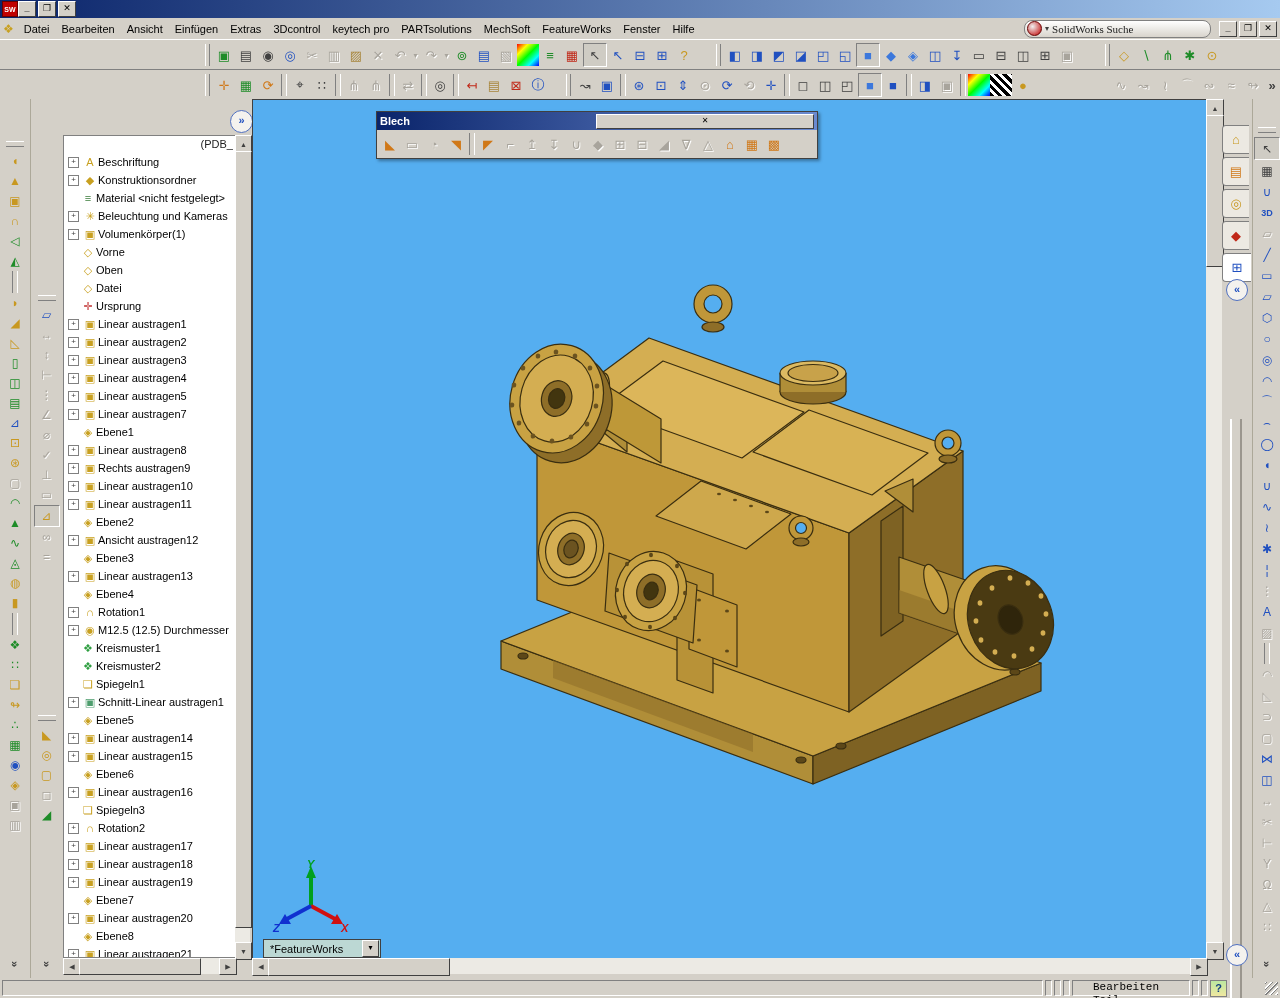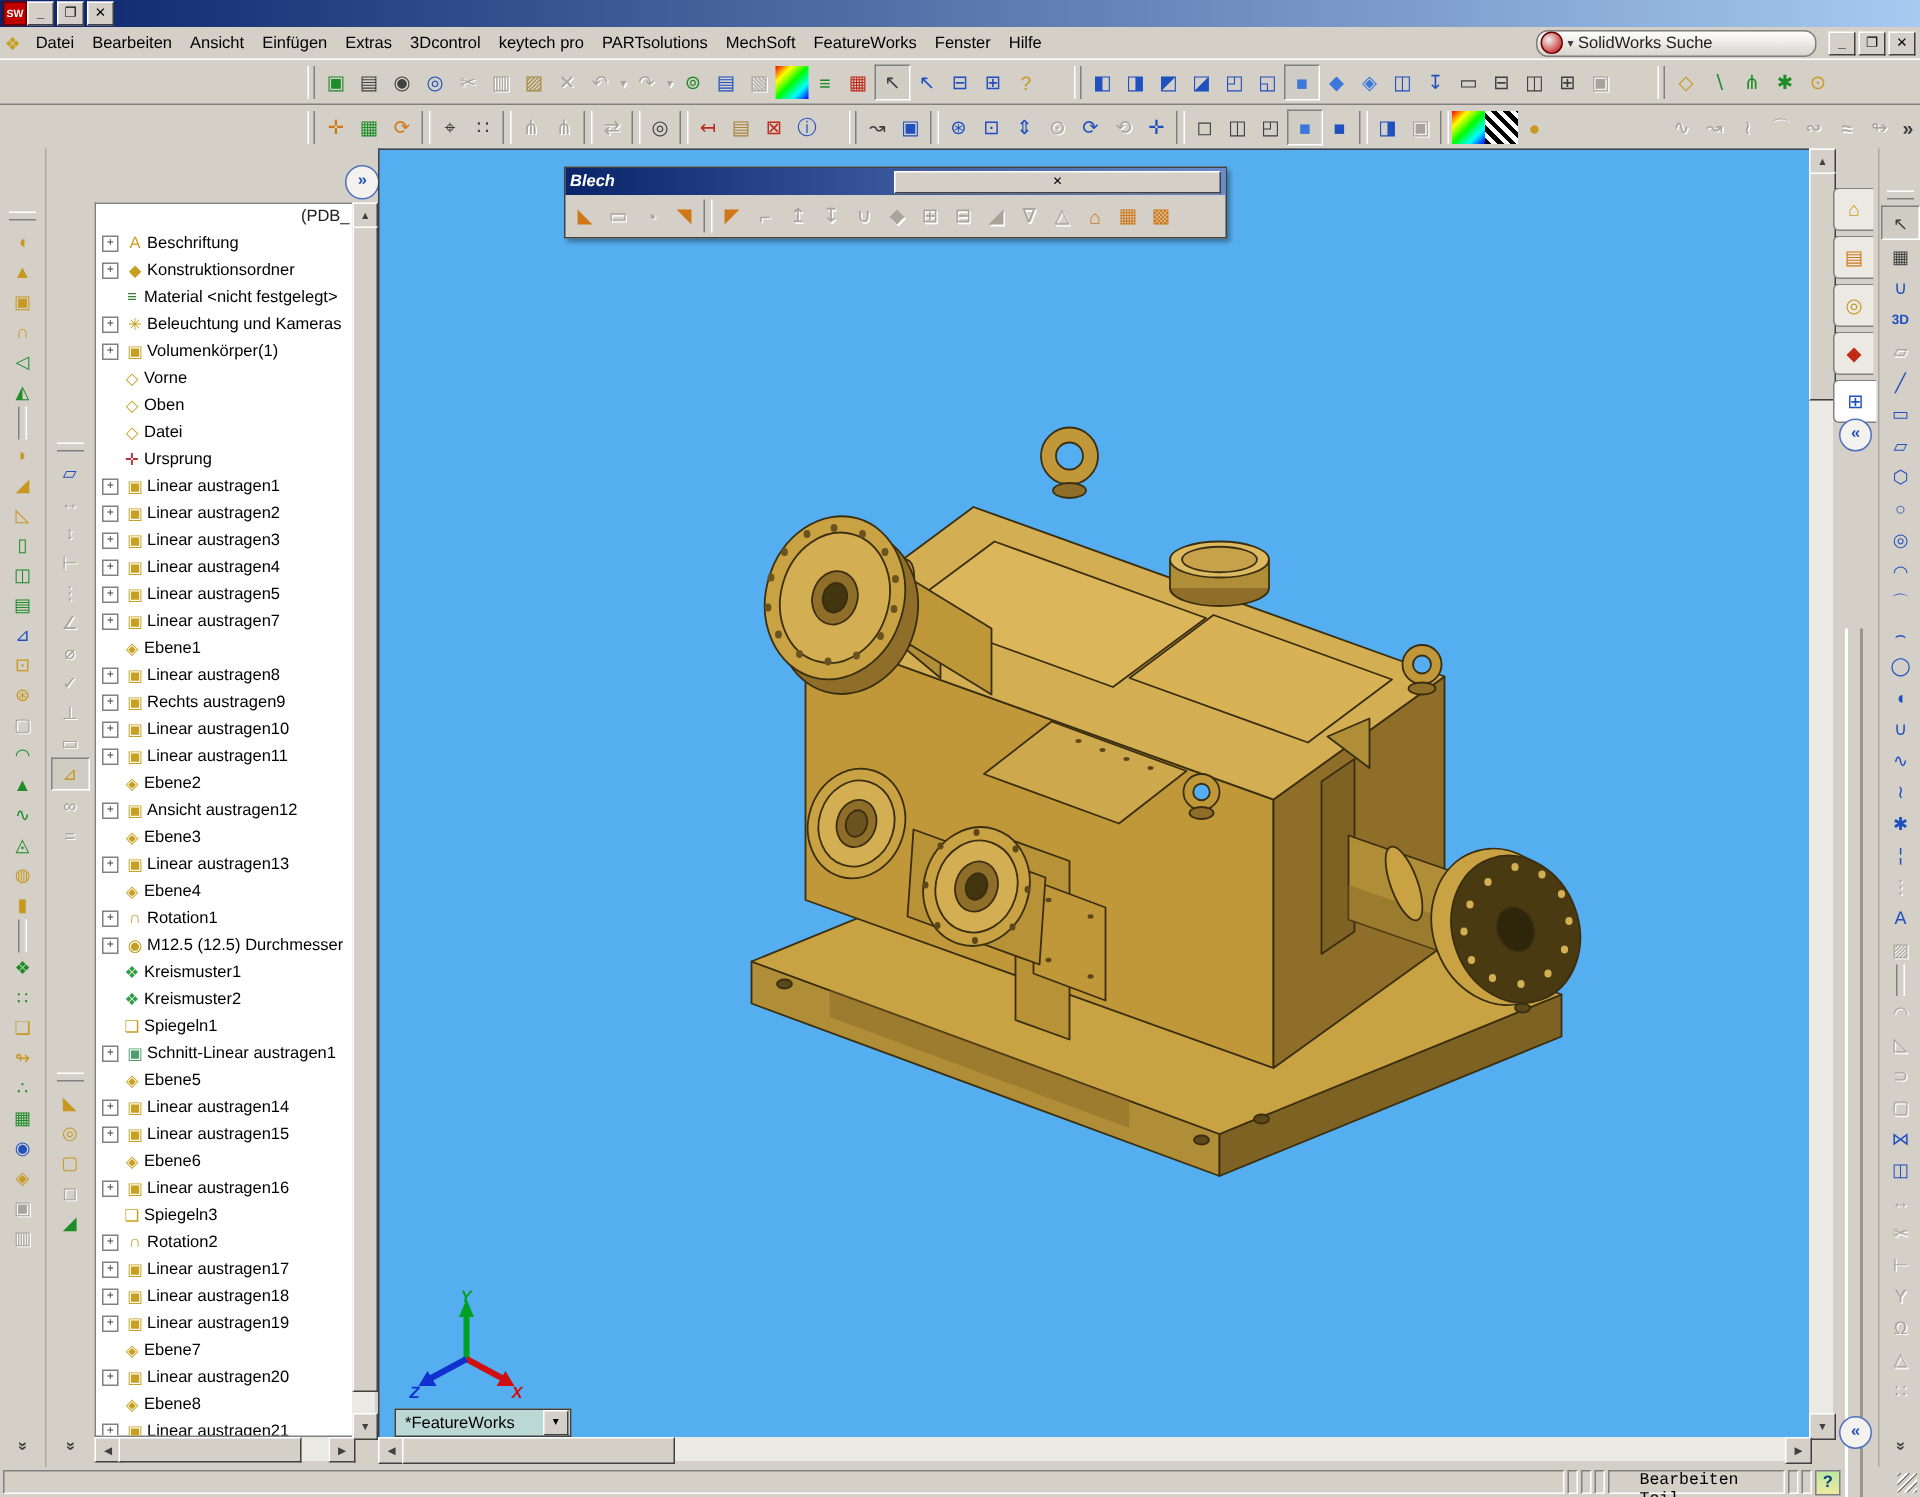--- a/index.html
+++ b/index.html
@@ -15,21 +15,21 @@
   .wbtn{width:16px;height:14px;background:#D4D0C8;font-size:9px;line-height:12px;text-align:center;
         border:1px solid;border-color:#fff #404040 #404040 #fff;font-weight:bold;}
   .menubar{left:0;top:18px;width:1280px;height:21px;display:flex;align-items:center;padding:0 3px;box-sizing:border-box;}
   .menu-item{padding:2px 6px;white-space:nowrap;}
   .docicon{color:#C8A020;font-size:12px;margin-right:4px;}
   .search-pill{display:flex;align-items:center;height:16px;border:1px solid #808080;border-radius:8px;
                background:linear-gradient(#fff,#d8d4cc);padding:0 8px 0 2px;width:175px;margin-right:8px;}
   .swball{width:13px;height:13px;border-radius:50%;background:radial-gradient(circle at 35% 35%,#f0f0f0,#C00000);
           border:1px solid #600;}
   .search-drop{font-size:8px;margin:0 3px;color:#404040;}
-  .search-text{color:#202020;}
+  .search-text{color:#202020;font-family:Liberation Serif, serif;}
   
   .tbrow{left:0;width:1280px;height:30px;display:flex;align-items:center;}
   .grip{width:3px;height:22px;border-left:1px solid #fff;border-right:1px solid #808080;margin:0 3px;}
   .tgroup{display:flex;align-items:center;}
   .tbtn{width:22px;height:22px;display:flex;align-items:center;justify-content:center;
         font-size:13px;color:#404040;flex:0 0 auto;}
   .vbtn{width:24px;height:20px;display:flex;align-items:center;justify-content:center;font-size:12px;flex:0 0 auto;}
   .blu{color:#2050C0;}.blu2{color:#3C78DC;}.grn{color:#1E8C28;}.gold{color:#C89820;}
   .org{color:#D07818;}.red{color:#C02818;}.tan{color:#A8863C;}.dk{color:#404040;}
   .d{color:#A8A49C !important;text-shadow:1px 1px 0 #fff;}
@@ -71,21 +71,21 @@
              display:flex;align-items:center;box-sizing:border-box;}
   .viewcombo .val{flex:1;padding-left:6px;}
   .combobtn{width:15px;height:15px;margin-right:1px;background:#D4D0C8;border:1px solid;
             border-color:#fff #404040 #404040 #fff;font-size:8px;text-align:center;line-height:13px;}
   .triadwrap{left:18px;top:758px;width:80px;height:80px;}
   
   .blech{left:123px;top:11px;width:440px;background:#D4D0C8;border:1px solid #404040;
          box-shadow:2px 2px 3px rgba(0,0,0,.35);}
   .blech-title{height:18px;background:linear-gradient(90deg,#0A246A,#6A8AD0);color:#fff;font-weight:bold;
                display:flex;align-items:center;padding:0 3px;}
-  .blech-title span{flex:1;font-style:italic;}
+  .blech-title span{flex:1;}
   .blech-x{width:14px;height:13px;background:#D4D0C8;color:#000;font-size:8px;text-align:center;line-height:12px;
            border:1px solid;border-color:#fff #404040 #404040 #fff;}
   .blech-icons{display:flex;align-items:center;padding:3px 2px;}
   
   .taskstrip{left:1222px;top:99px;width:30px;height:879px;}
   .tptab{left:2px;width:26px;height:27px;background:#ECE9E2;border:1px solid #808080;border-right:none;
          border-radius:4px 0 0 4px;display:flex;align-items:center;justify-content:center;font-size:13px;}
   .tptab.sel{background:#fff;width:28px;}
   .roundbtn{width:20px;height:20px;border-radius:50%;background:#F4F2EE;border:1px solid #5070C0;
             color:#2050C0;font-weight:bold;text-align:center;line-height:18px;font-size:11px;}

